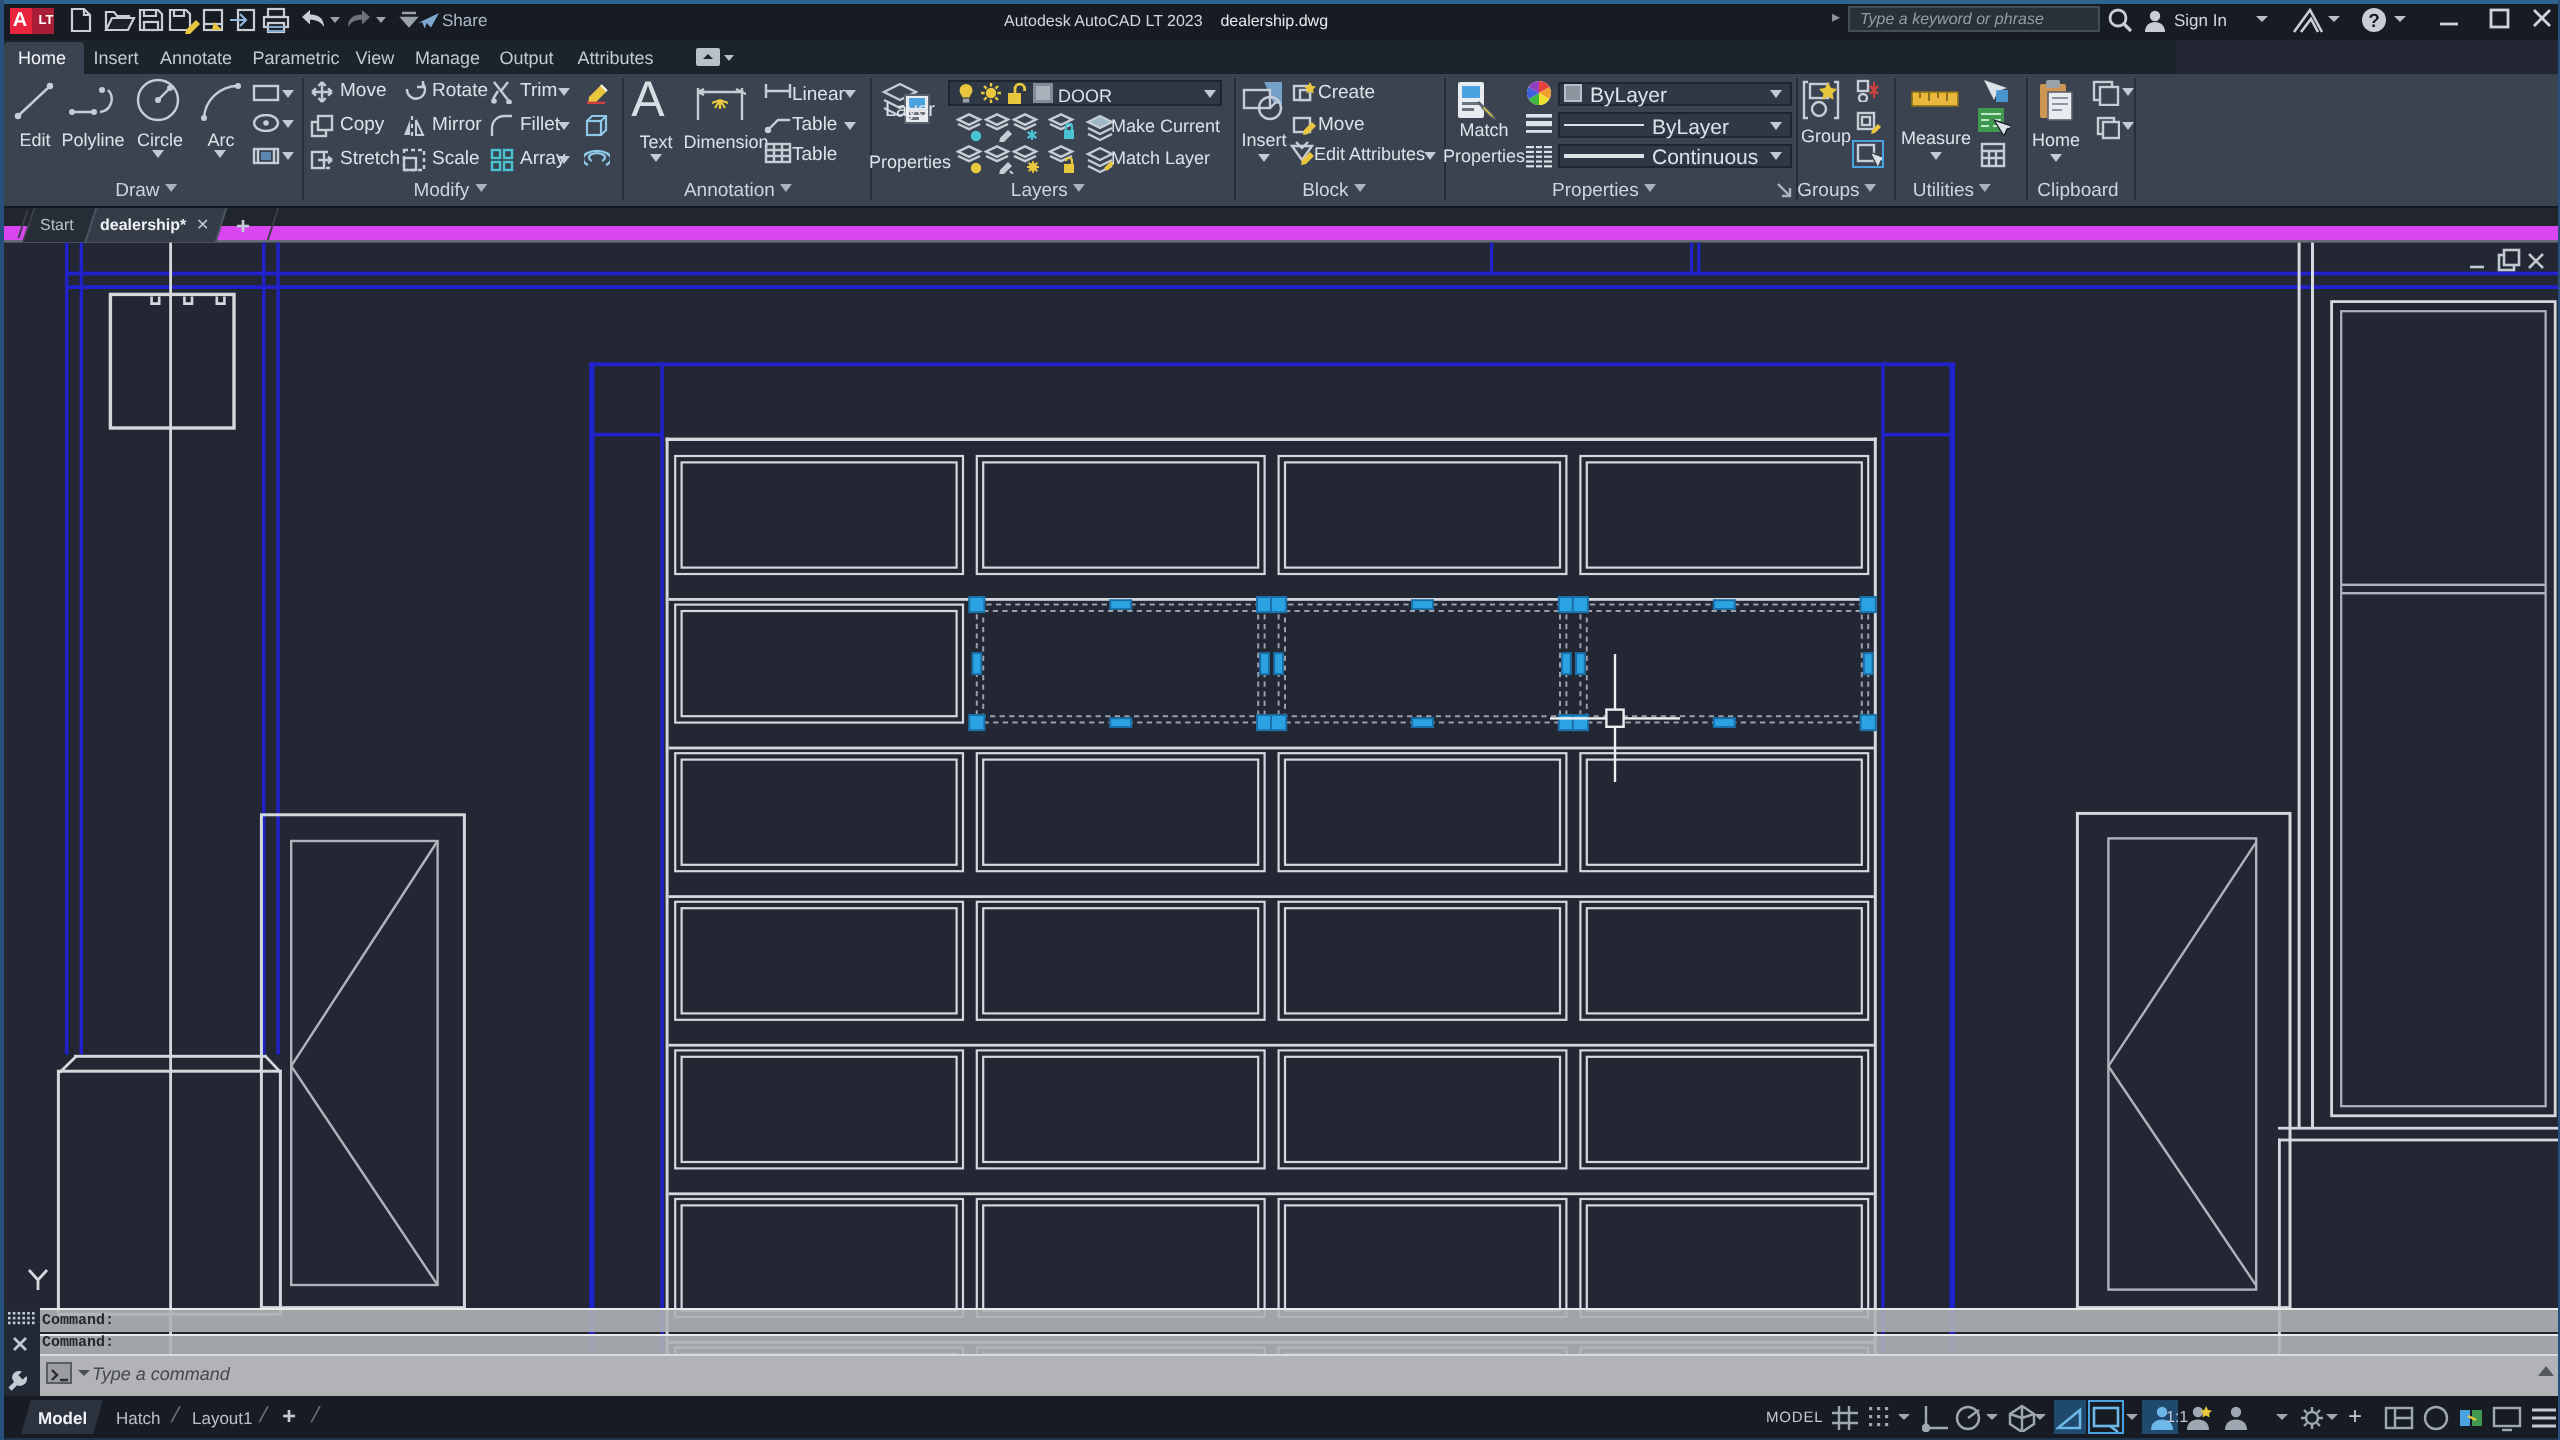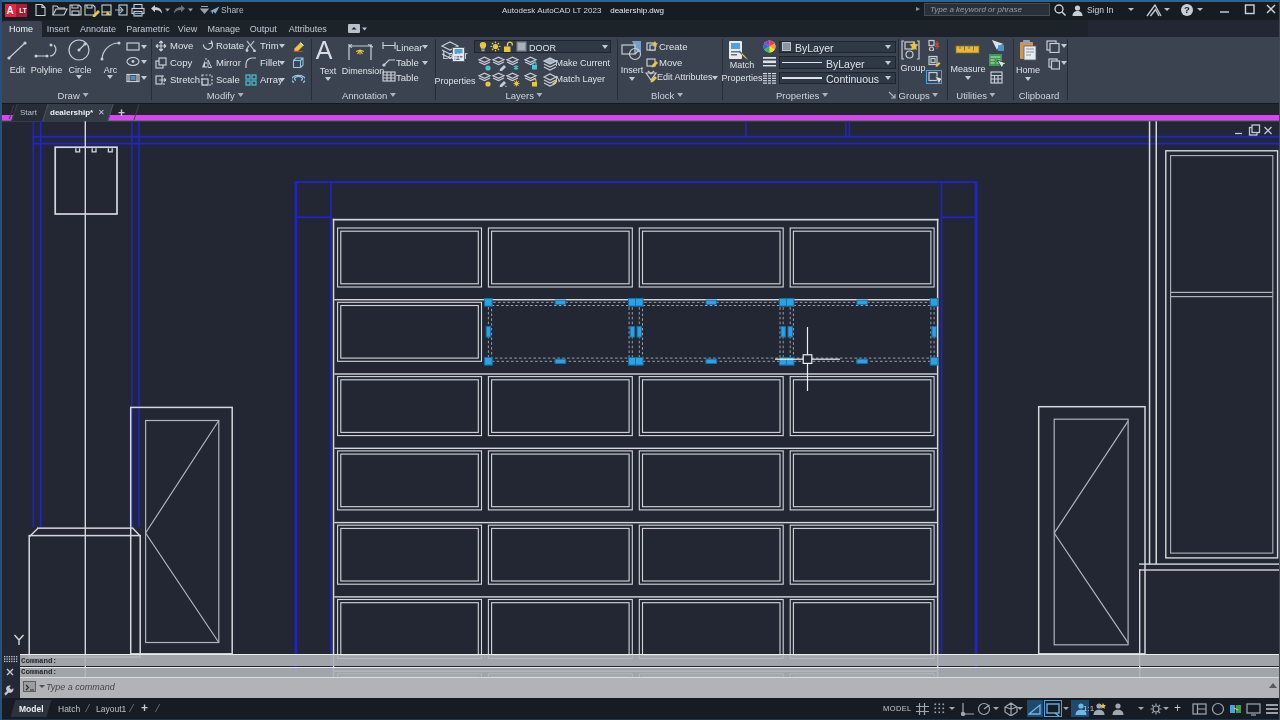--- a/index.html
+++ b/index.html
@@ -700,21 +700,21 @@
     </g>
   </svg>
 <div class="abs" style="left:1060.5px;top:44px;width:0;height:0;border-left:3.5px solid transparent;border-right:3.5px solid transparent;border-top:4px solid #c3cad3"></div>
 <svg class="abs" style="left:1048px;top:58px" width="12" height="12" viewBox="0 0 12 12">
     <g stroke="#c7cdd5" fill="none" stroke-width="1.2">
       <rect x="1" y="1" width="8" height="8" fill="#3a434f"></rect>
       <rect x="3.5" y="3" width="8" height="8" fill="#3a434f"></rect>
     </g>
   </svg>
 <div class="abs" style="left:1060.5px;top:61px;width:0;height:0;border-left:3.5px solid transparent;border-right:3.5px solid transparent;border-top:4px solid #c3cad3"></div>
-<div class="abs" style="left:0;top:103.5px;width:1280px;height:16.5px;background:#21262e;border-bottom:5px solid #d946ef">
+<div class="abs" style="left:0;top:103.5px;width:1280px;height:16.5px;background:#21262e;border-bottom:7px solid #d946ef">
     <div class="abs" style="left:11px;top:1px;width:1px;height:14px;background:#3a414b;transform:skewX(-18deg)"></div>
     <div class="abs" style="left:14px;top:0;width:33px;height:16.5px;background:#272d36;transform:skewX(-18deg);border-left:1px solid #3a414b;border-right:1px solid #3a414b"></div>
     <div class="abs" style="left:20px;top:4px;color:#b9c0c9;font-size:8px">Start</div>
     <div class="abs" style="left:45px;top:0;width:66px;height:16.5px;background:#343c47;transform:skewX(-18deg);border-left:1px solid #4a5560;border-right:1px solid #4a5560"></div>
     <div class="abs" style="left:50px;top:4px;color:#eef1f5;font-size:8px;font-weight:bold">dealership*</div>
     <div class="abs" style="left:98px;top:4px;color:#c3cad3;font-size:8px">✕</div>
     <div class="abs" style="left:118px;top:2px;color:#c3cad3;font-size:12px;font-weight:bold">+</div>
     <div class="abs" style="left:136px;top:0px;width:1px;height:16px;background:#3a414b;transform:skewX(-18deg)"></div>
   </div>
 <div class="abs" style="left:0;top:653.5px;width:20px;height:44px;background:#222834"></div>

